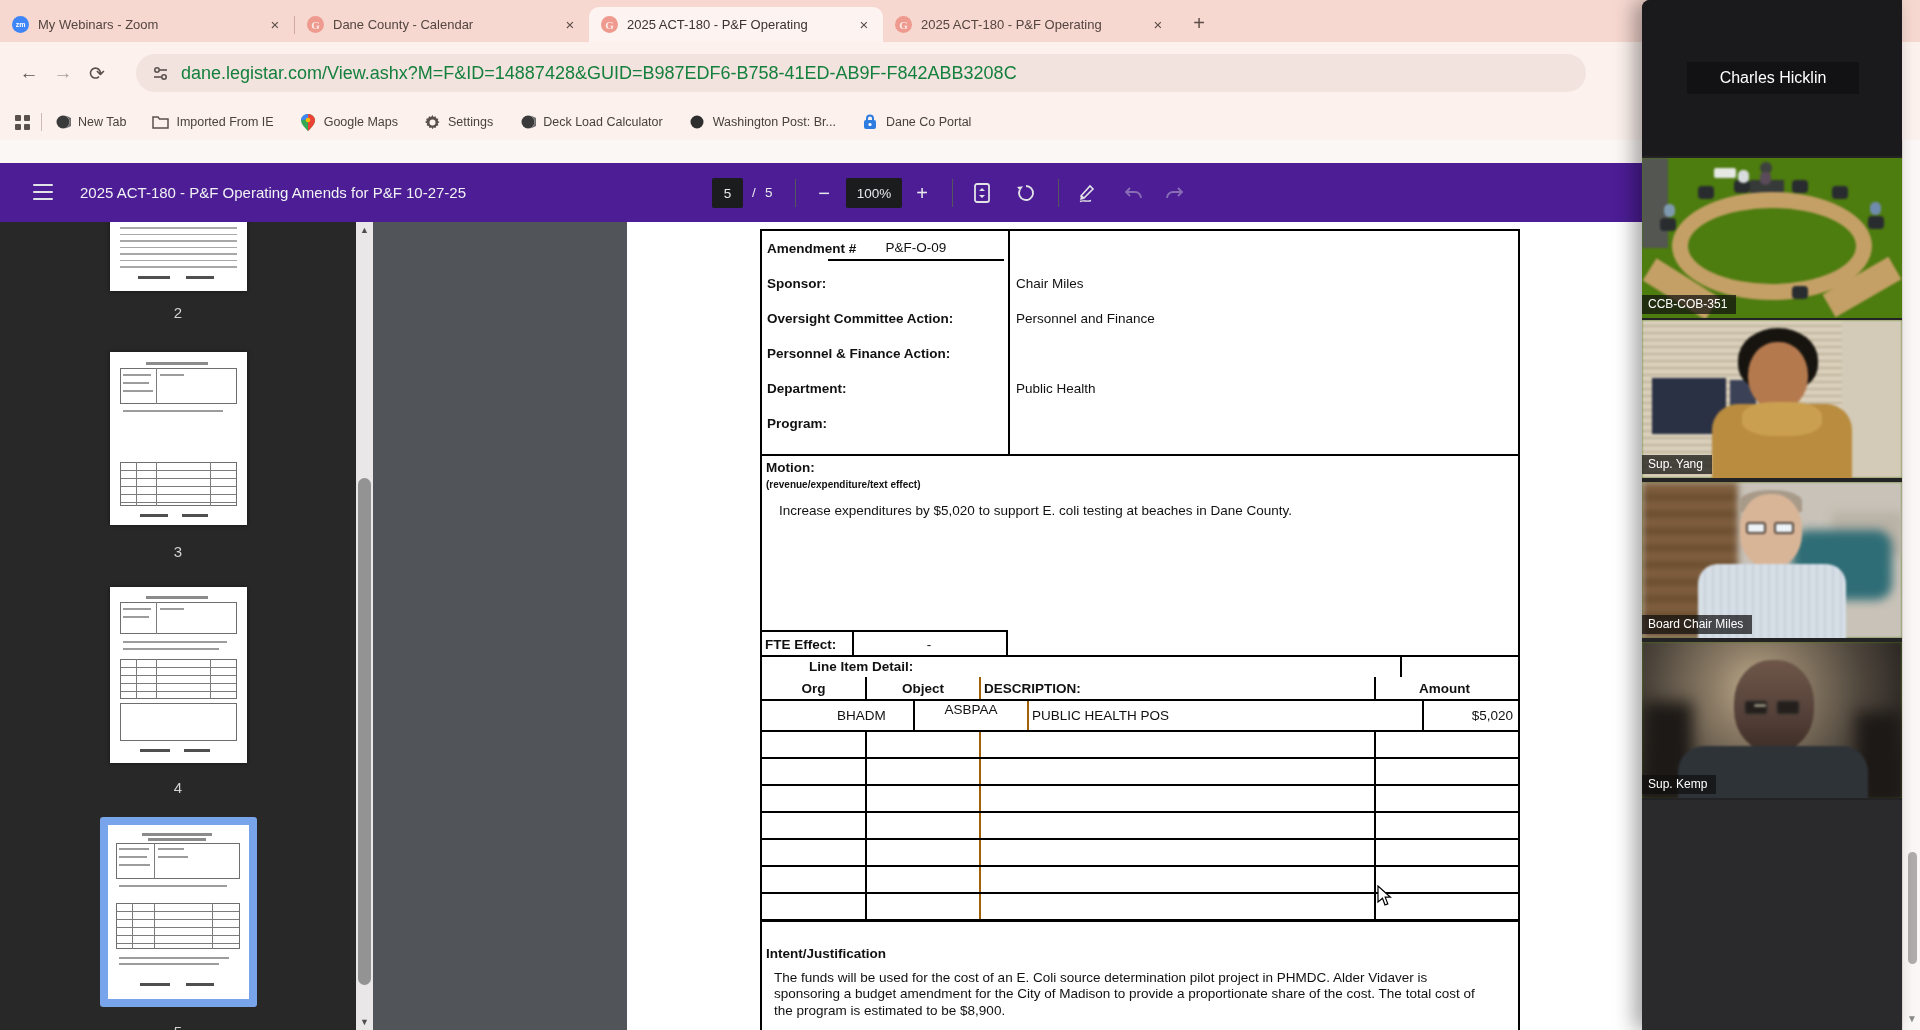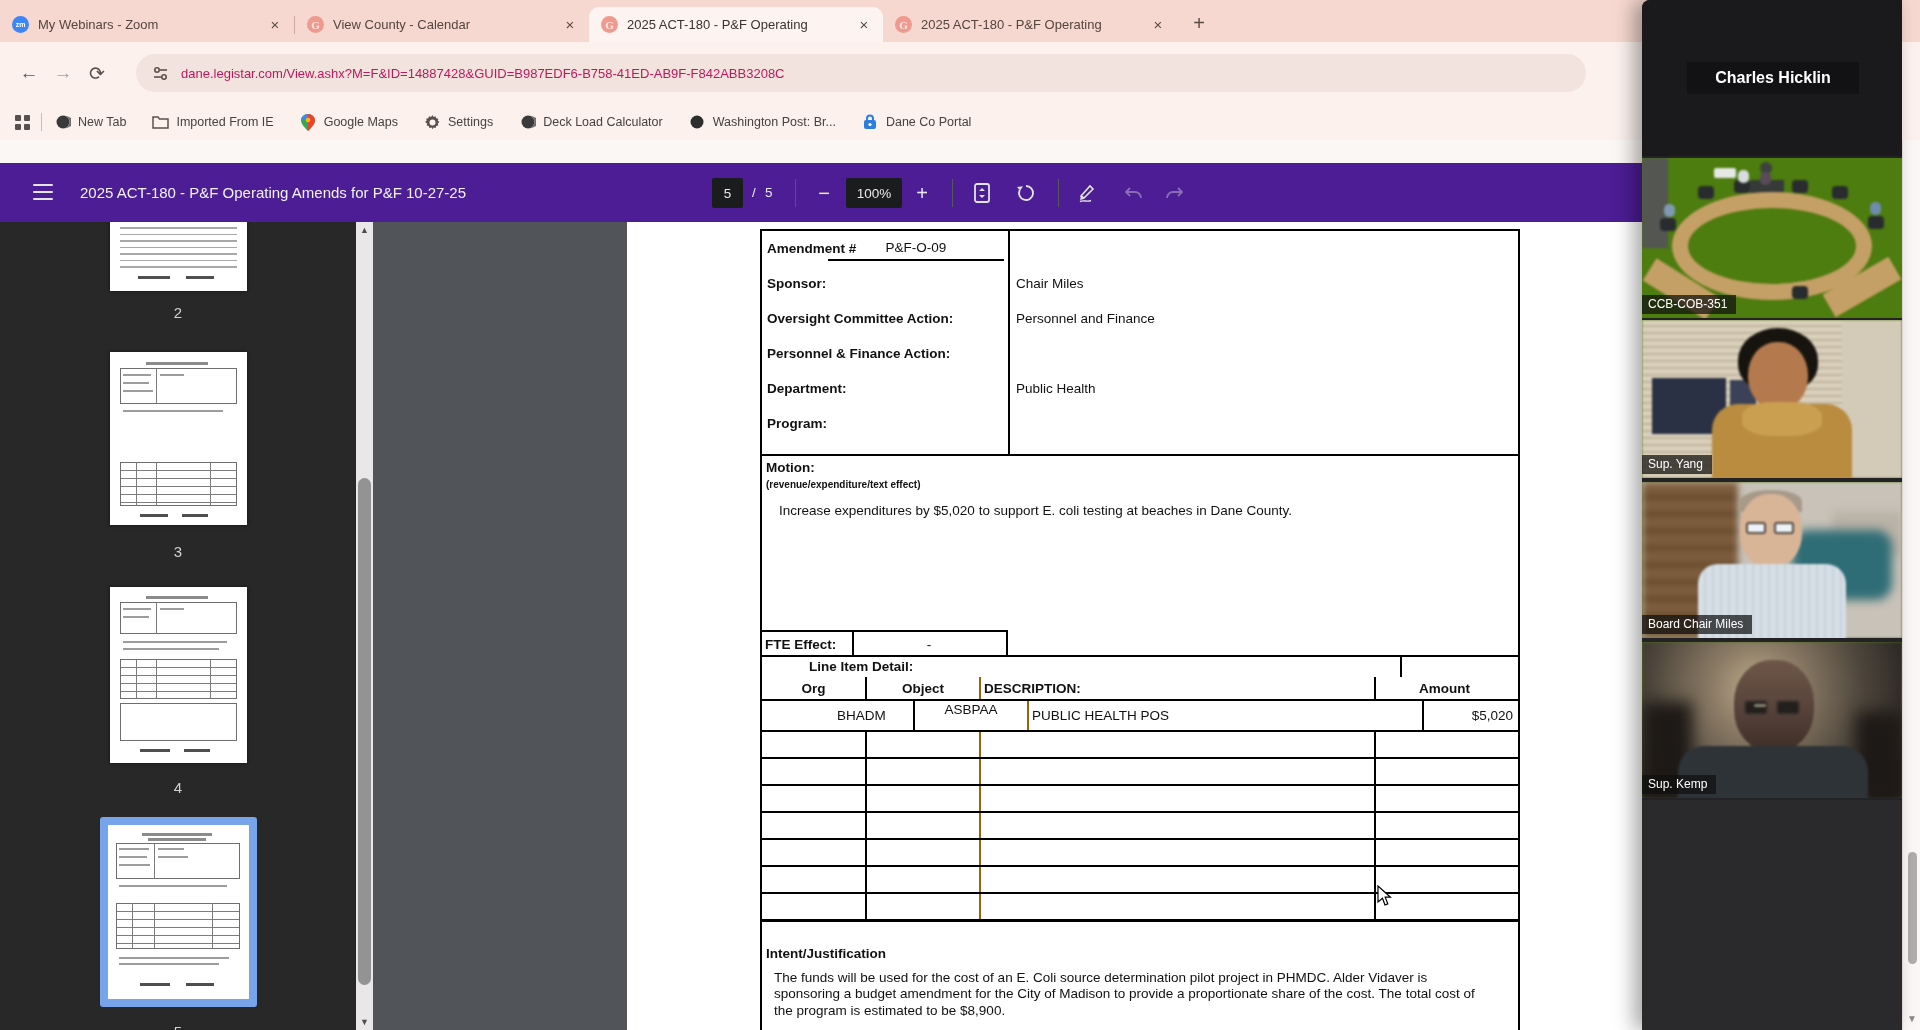--- a/index.html
+++ b/index.html
@@ -18,21 +18,21 @@
   .favicon.legistar { background:#EE9A8F; font-size:11px; color:#FCE9E5; font-family:"Liberation Serif",serif; }
   .tab-title { font-size:13px; margin-left:9px; white-space:nowrap; overflow:hidden; flex:1 1 auto; }
   .tab-close { width:18px; height:18px; border-radius:50%; font-size:15px; line-height:17px; text-align:center; color:#5B4C46; flex:0 0 18px; }
   .newtab-btn { width:28px; height:28px; margin:0 0 4px 8px; border-radius:50%; font-size:20px; color:#5B4C46; text-align:center; line-height:26px; }
   
   .navbar { position:absolute; left:0; top:42px; width:1920px; height:62px; background:#FCF1ED; display:flex; align-items:center; }
   .nav-icon { width:34px; height:34px; border-radius:50%; display:flex; align-items:center; justify-content:center; font-size:19px; color:#5A514C; }
   .nav-icon.back { margin-left:12px; }
   .nav-icon.fwd { color:#A99F9A; }
   .omnibox { margin-left:22px; width:1450px; height:38px; background:#F2E3DE; border-radius:19px; display:flex; align-items:center; padding:0 16px; }
-  .url-text { font-size:13px; color:#be185d; margin-left:12px; white-space:nowrap; overflow:hidden; }
+  .url-text { font-size:18px; color:#15803d; margin-left:12px; white-space:nowrap; overflow:hidden; }
   
   .bookbar { position:absolute; left:0; top:104px; width:1920px; height:36px; background:#FCF1ED; display:flex; align-items:center; }
   .bm-sep { width:1px; height:18px; background:#CDBCB6; margin:0 12px 0 10px; }
   .bm-item { display:flex; align-items:center; margin-right:26px; }
   .bm-label { font-size:12.5px; color:#48413D; margin-left:7px; white-space:nowrap; }
   .bm-ico { width:17px; height:17px; display:flex; align-items:center; justify-content:center; }
   .page-strip { position:absolute; left:0; top:140px; width:1920px; height:23px; background:#FBF7F5; }
   
   .pdfbar { position:absolute; left:0; top:163px; width:1920px; height:59px; background:#4c1d95; color:#E8EAED; }
   .hamburger { position:absolute; left:33px; top:21px; width:20px; height:16px; display:flex; flex-direction:column; justify-content:space-between; }
@@ -102,21 +102,21 @@
   
   .cursor { position:absolute; left:1377px; top:885px; z-index:40; }
   
   .browser-scroll { position:absolute; left:1902px; top:140px; width:18px; height:890px; background:#FAF7F6; border-left:1px solid #EAE3E0; }
   .browser-thumb { position:absolute; left:5px; top:712px; width:9px; height:112px; background:#AFACAB; border-radius:5px; }
   .browser-down { position:absolute; left:0; bottom:6px; width:18px; text-align:center; color:#8A8A8A; font-size:10px; }
   
   .zoomwin { position:absolute; left:1642px; top:0; width:260px; height:1030px; background:#232325; border-radius:8px 0 0 0; box-shadow:-8px 0 20px rgba(0,0,0,.35); overflow:hidden; z-index:20; }
   .speaker-tile { position:absolute; left:0; top:0; width:260px; height:156px; background:#1A1A1C; }
   .speaker-band { position:absolute; left:45px; top:62px; width:172px; height:32px; background:#121214; display:flex; align-items:center; justify-content:center; }
-  .speaker-name { color:#FFF; font-size:16px; font-weight:bold; white-space:nowrap; }
+  .speaker-name { color:#FFF; font-size:16px; font-weight:normal; white-space:nowrap; }
   .vtile { position:absolute; left:0; width:260px; background:#4d7c0f; overflow:hidden; }
   .vlabel { position:absolute; left:0; bottom:4px; background:rgba(15,15,15,.72); color:#FFF; font-size:12px; padding:2px 9px 3px 6px; white-space:nowrap; z-index:5; }
   .zoom-bottom { position:absolute; left:0; top:800px; width:260px; height:230px; background:#2A2A2C; }
   .art { position:absolute; inset:0; }
   .art div { position:absolute; }
   
   .room-bg { inset:0; background:linear-gradient(180deg,#AFB4AC 0%,#B6BBB3 34%,#8C9187 50%,#6E7369 68%,#5F645A0 100%,#5F645A 100%); }
   .room-door { left:0; top:0; width:26px; height:90px; background:#535651; }
   .room-proj { left:72px; top:10px; width:22px; height:10px; background:#E6E8E4; border-radius:2px; }
   .room-clock { left:118px; top:4px; width:12px; height:12px; border-radius:50%; background:#3E423E; }
@@ -162,21 +162,21 @@
 
   <div class="tabbar">
     <div class="tab">
       <span class="favicon zoom">zm</span>
       <span class="tab-title">My Webinars - Zoom</span>
       <span class="tab-close">×</span>
     </div>
     <div class="tab-sep"></div>
     <div class="tab">
       <span class="favicon legistar">G</span>
-      <span class="tab-title">View County - Calendar</span>
+      <span class="tab-title">Dane County - Calendar</span>
       <span class="tab-close">×</span>
     </div>
     <div class="tab active">
       <span class="favicon legistar">G</span>
       <span class="tab-title">2025 ACT-180 - P&amp;F Operating</span>
       <span class="tab-close">×</span>
     </div>
     <div class="tab">
       <span class="favicon legistar">G</span>
       <span class="tab-title">2025 ACT-180 - P&amp;F Operating</span>

